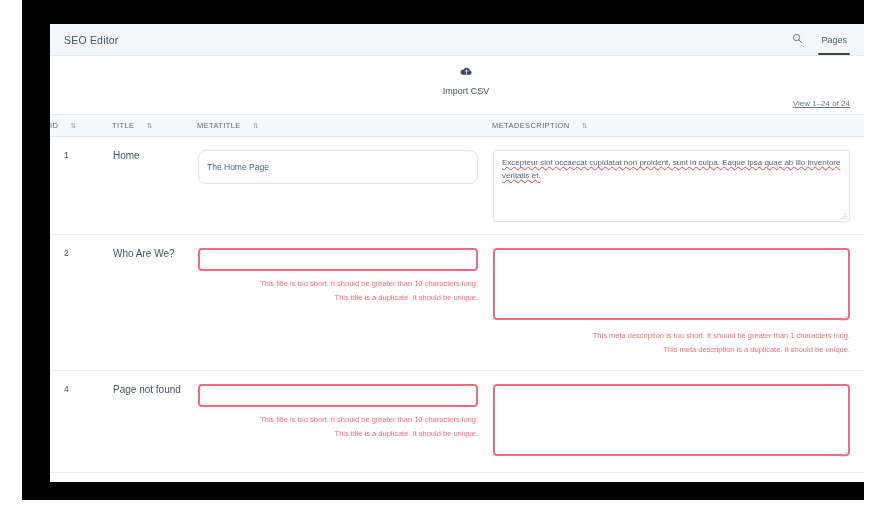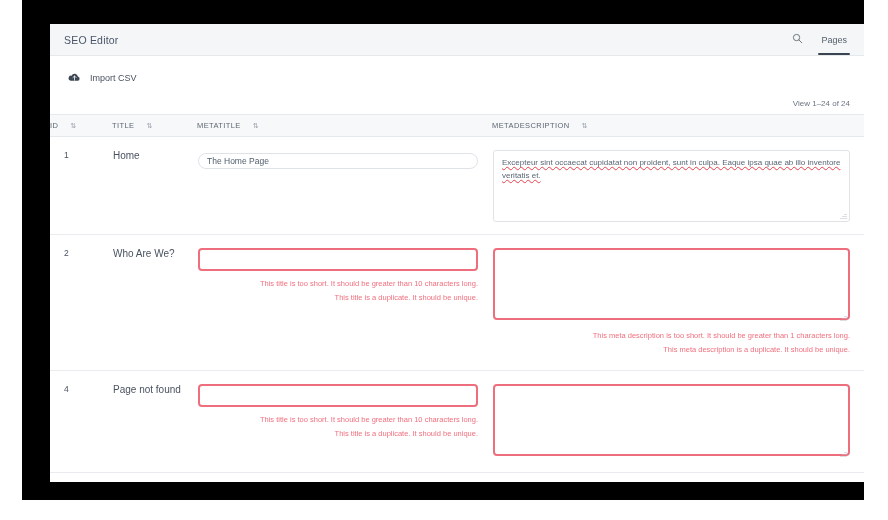--- a/index.html
+++ b/index.html
@@ -79,33 +79,35 @@
   
   .actions {
     padding: 10px 0 4px 18px;
   }
   .action-row {
     display: flex;
     align-items: center;
     gap: 9px;
     height: 23px;
     cursor: pointer;
+    flex-direction: column;
   }
   .action-label {
     font-size: 9px;
     color: #4a5260;
   }
   .icon-wrap { display:flex; align-items:center; justify-content:center; width:13px; height:13px;}
 
   
   .viewcount {
     text-align: right;
     font-size: 8px;
     color: #6b7682;
     padding: 6px 14px 6px 0;
+    text-decoration: underline;
   }
 
   
   table.seo {
     width: 100%;
     border-collapse: collapse;
     table-layout: fixed;
   }
   table.seo thead th {
     background: #f7f8fa;
@@ -136,21 +138,21 @@
     padding-bottom: 12px;
   }
   td.td-id    { padding-left: 14px; font-size: 8.5px; color: #4a5260; }
   td.td-title { font-size: 10px; color: #4a5260; }
   td.td-meta  { padding-right: 14px; }
   td.td-desc  { padding-right: 14px; }
 
   
   .txt-input {
     width: 100%;
-    height: 16px;
+    height: 34px;
     border: 1px solid #dfe3e8;
     border-radius: 8px;
     background: #fff;
     font-size: 8.5px;
     color: #52606d;
     padding: 0 8px;
     font-family: "Liberation Sans", sans-serif;
     outline: none;
   }
   .txt-input.err {

